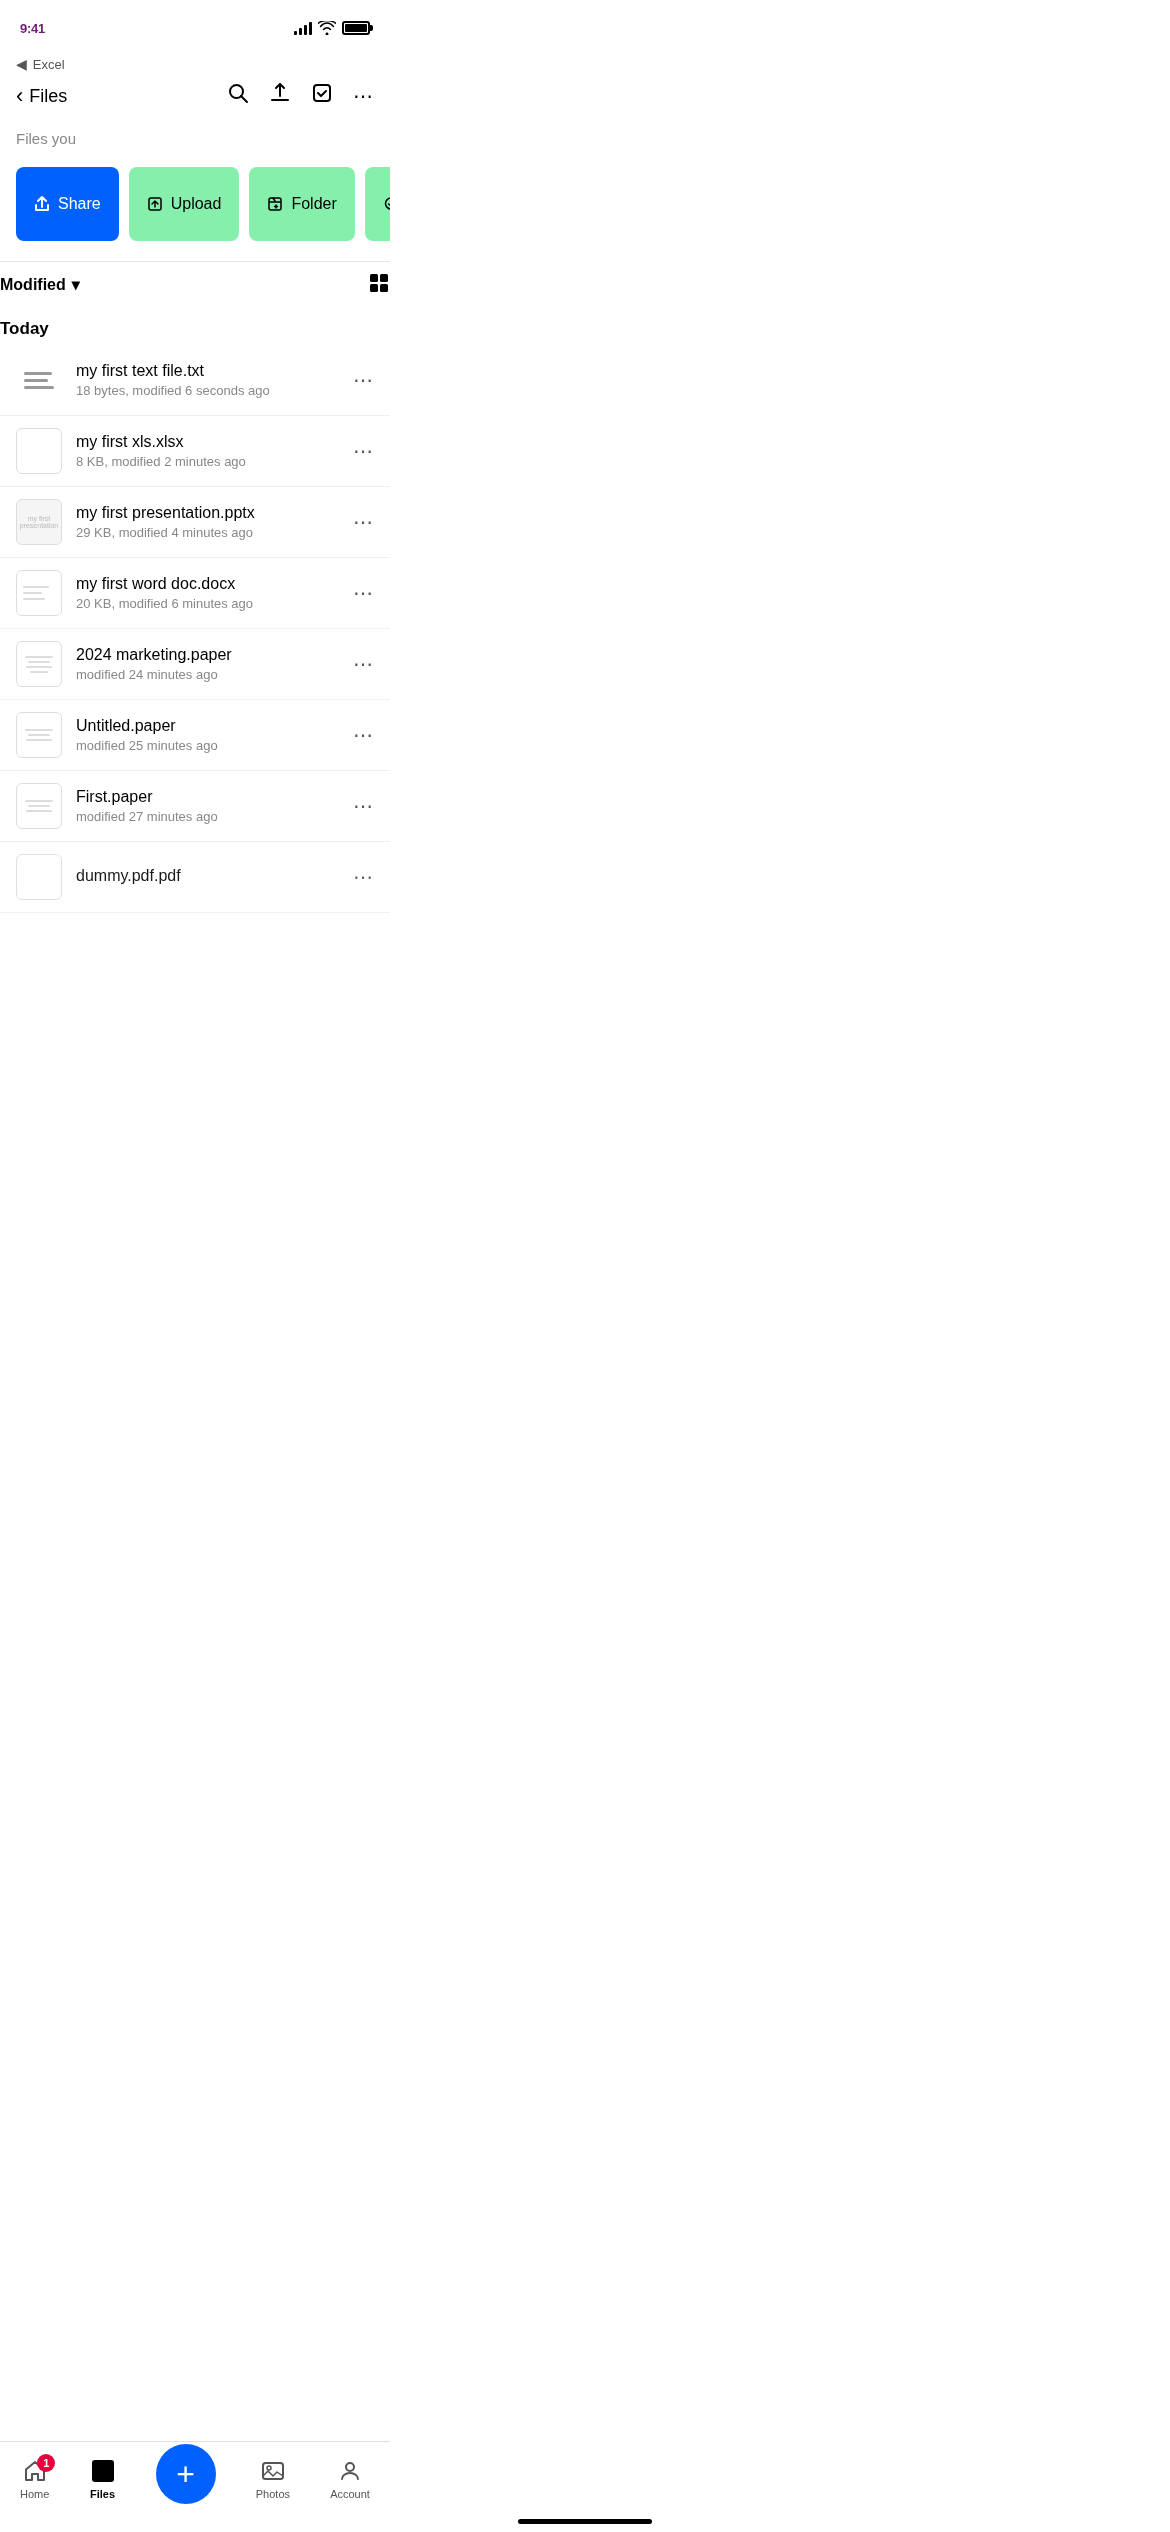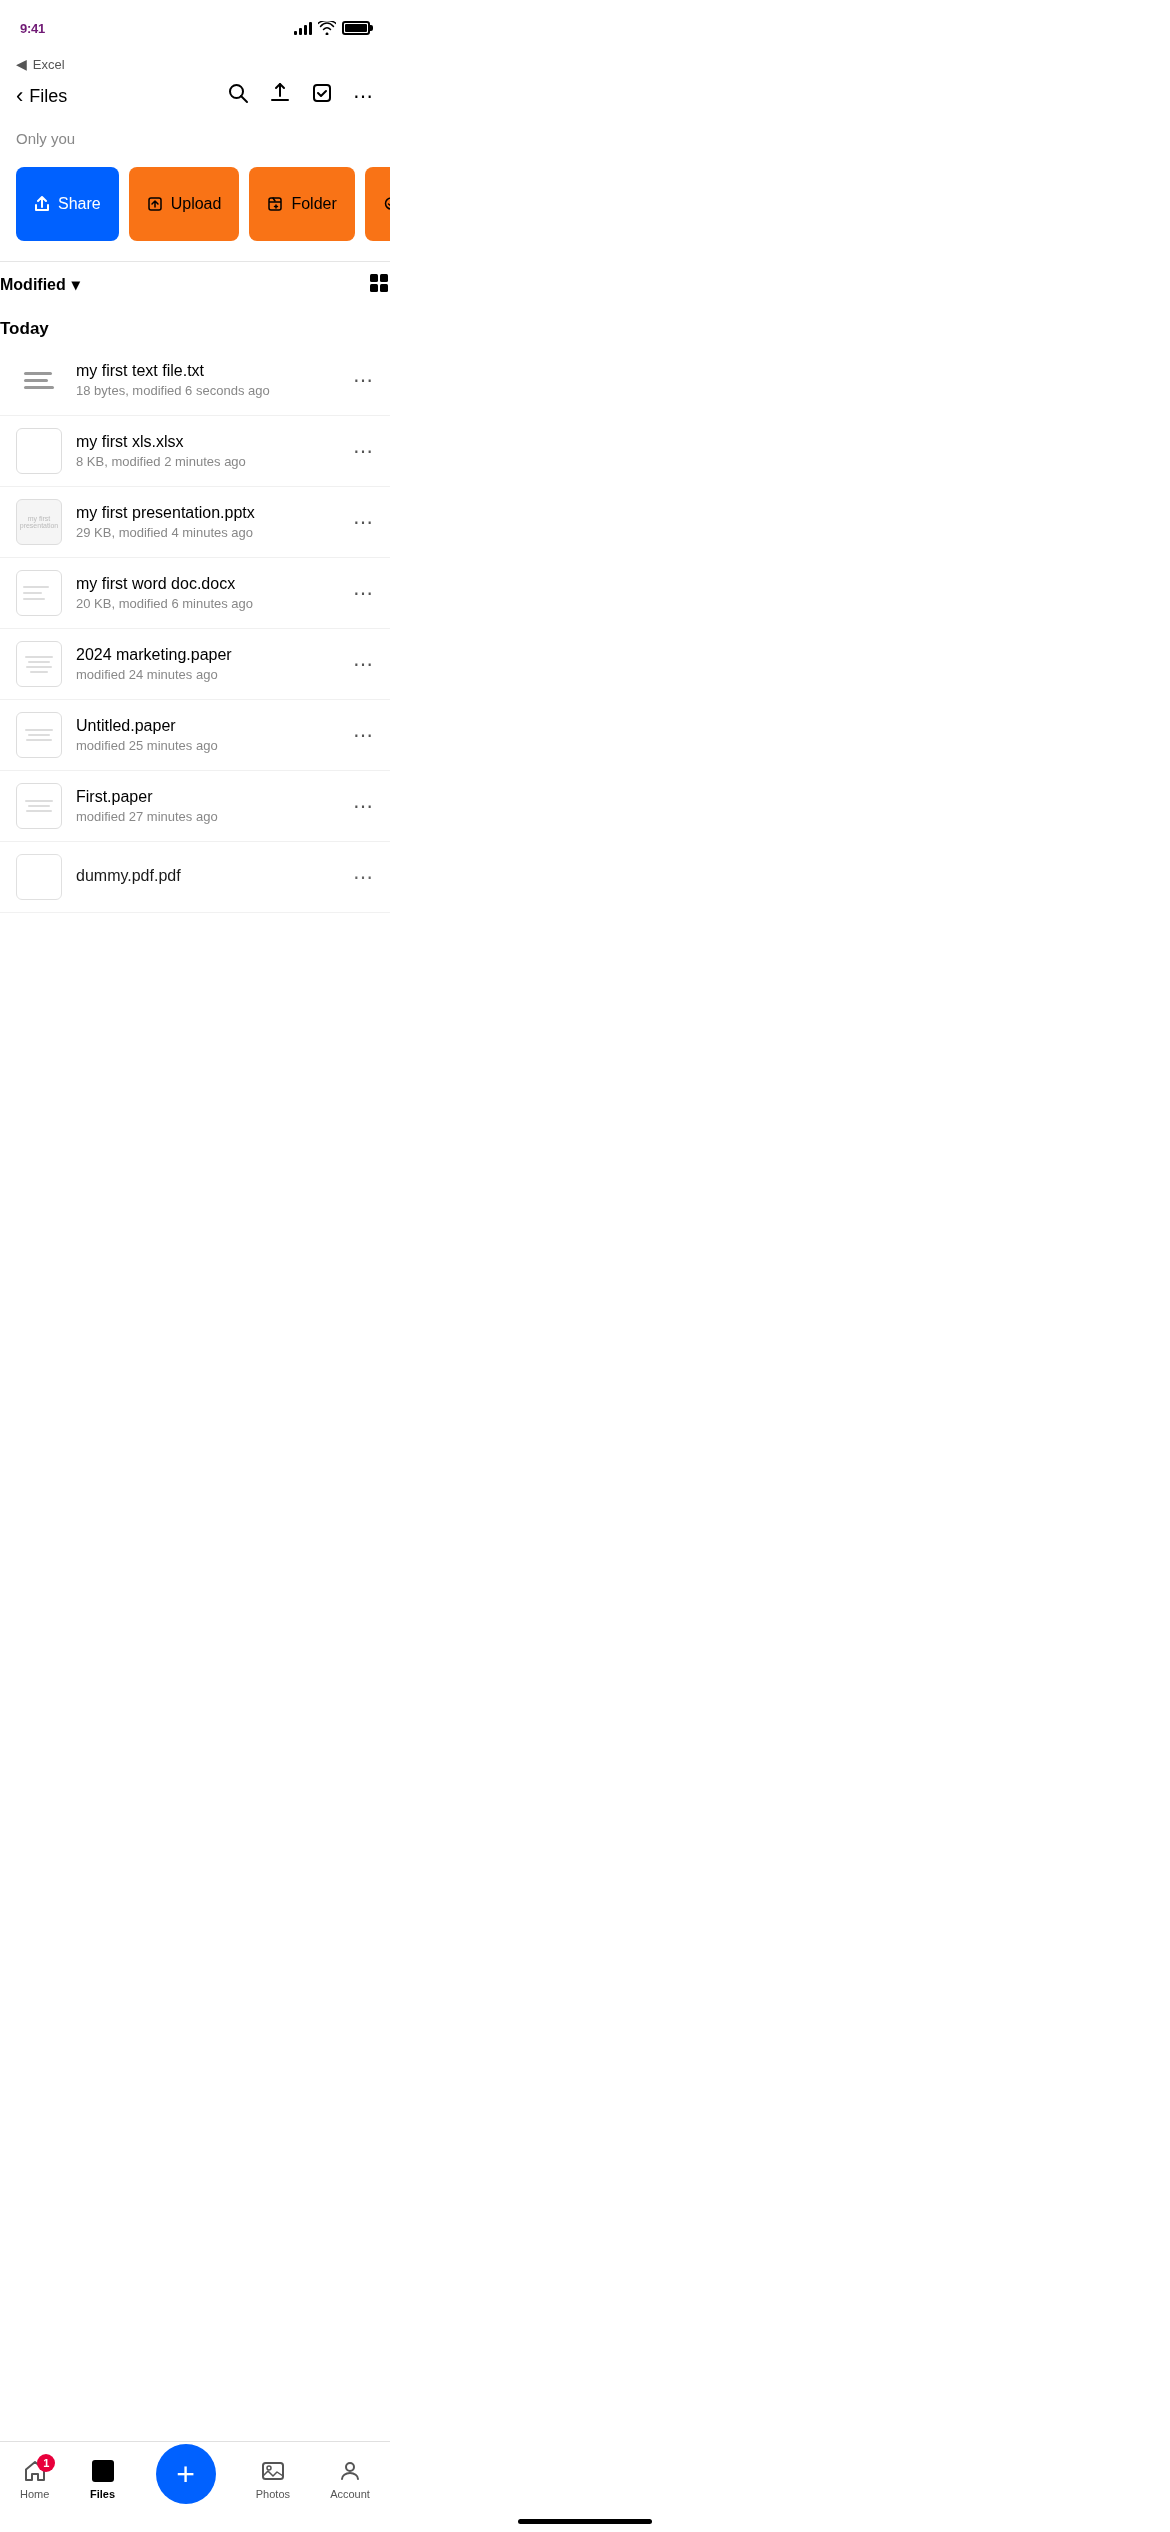--- a/index.html
+++ b/index.html
@@ -161,21 +161,21 @@
       border: none;
       cursor: pointer;
       white-space: nowrap;
       flex-shrink: 0;
     }
     .action-btn.primary {
       background: #0061ff;
       color: #fff;
     }
     .action-btn.secondary {
-      background: #f97316;
+      background: #86efac;
       color: #000;
     }
 
     
     .sort-bar {
       display: flex;
       justify-content: space-between;
       align-items: center;
       padding: 10px 0;
       border-top: 1px solid #e5e5e5;
@@ -436,21 +436,21 @@
       <svg width="22" height="22" viewBox="0 0 22 22" fill="none">
         <rect x="3" y="3" width="16" height="16" rx="3" stroke="#000" stroke-width="2"></rect>
         <polyline points="7,11 10,14 15,9" stroke="#000" stroke-width="2" fill="none" stroke-linecap="round" stroke-linejoin="round"></polyline>
       </svg>
     </button>
     <button class="toolbar-icon" style="background:none;border:none;cursor:pointer;font-size:20px;letter-spacing:1px;">⋯</button>
   </div>
 </div>
 
 <div class="page-header">
-  <p class="page-subtitle">Only you</p>
+  <p class="page-subtitle">Files you</p>
 </div>
 
 <div class="action-buttons">
   <button class="action-btn primary">
     <svg width="16" height="16" viewBox="0 0 16 16" fill="none">
       <rect x="1" y="10" width="14" height="2" rx="1" fill="white" opacity="0"></rect>
       <path d="M8 1 L8 11 M4 5 L8 1 L12 5" stroke="white" stroke-width="2" stroke-linecap="round" stroke-linejoin="round" fill="none"></path>
       <path d="M2 9 L2 14 L14 14 L14 9" stroke="white" stroke-width="2" stroke-linecap="round" stroke-linejoin="round" fill="none"></path>
     </svg>
     <span>Share</span>

